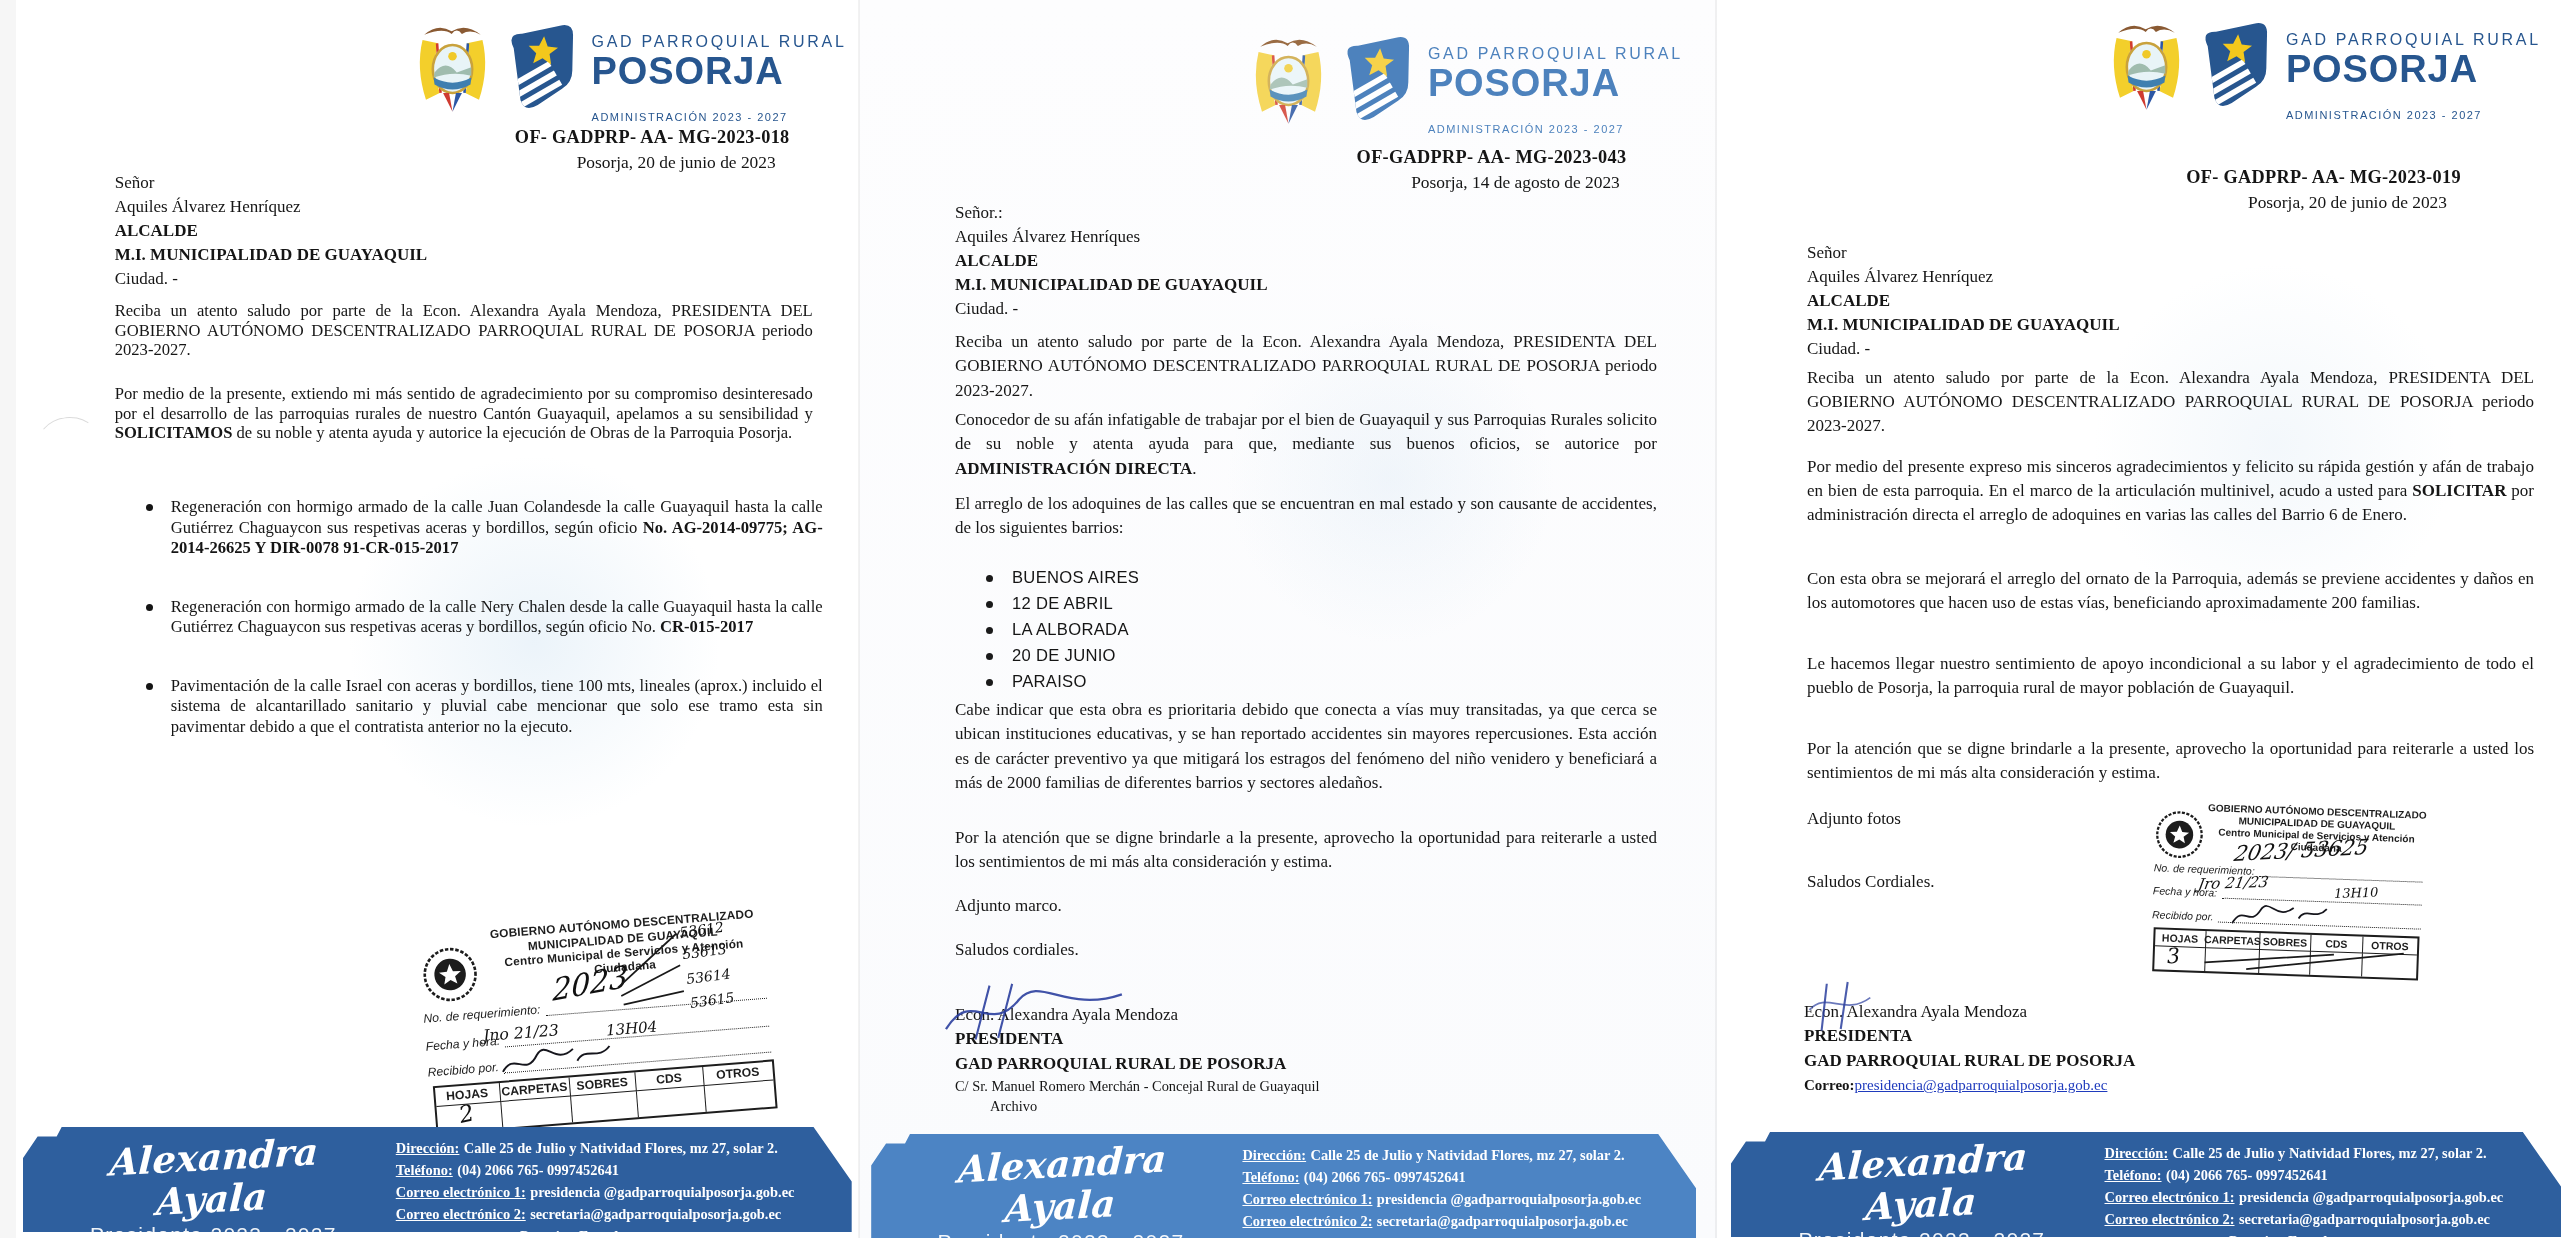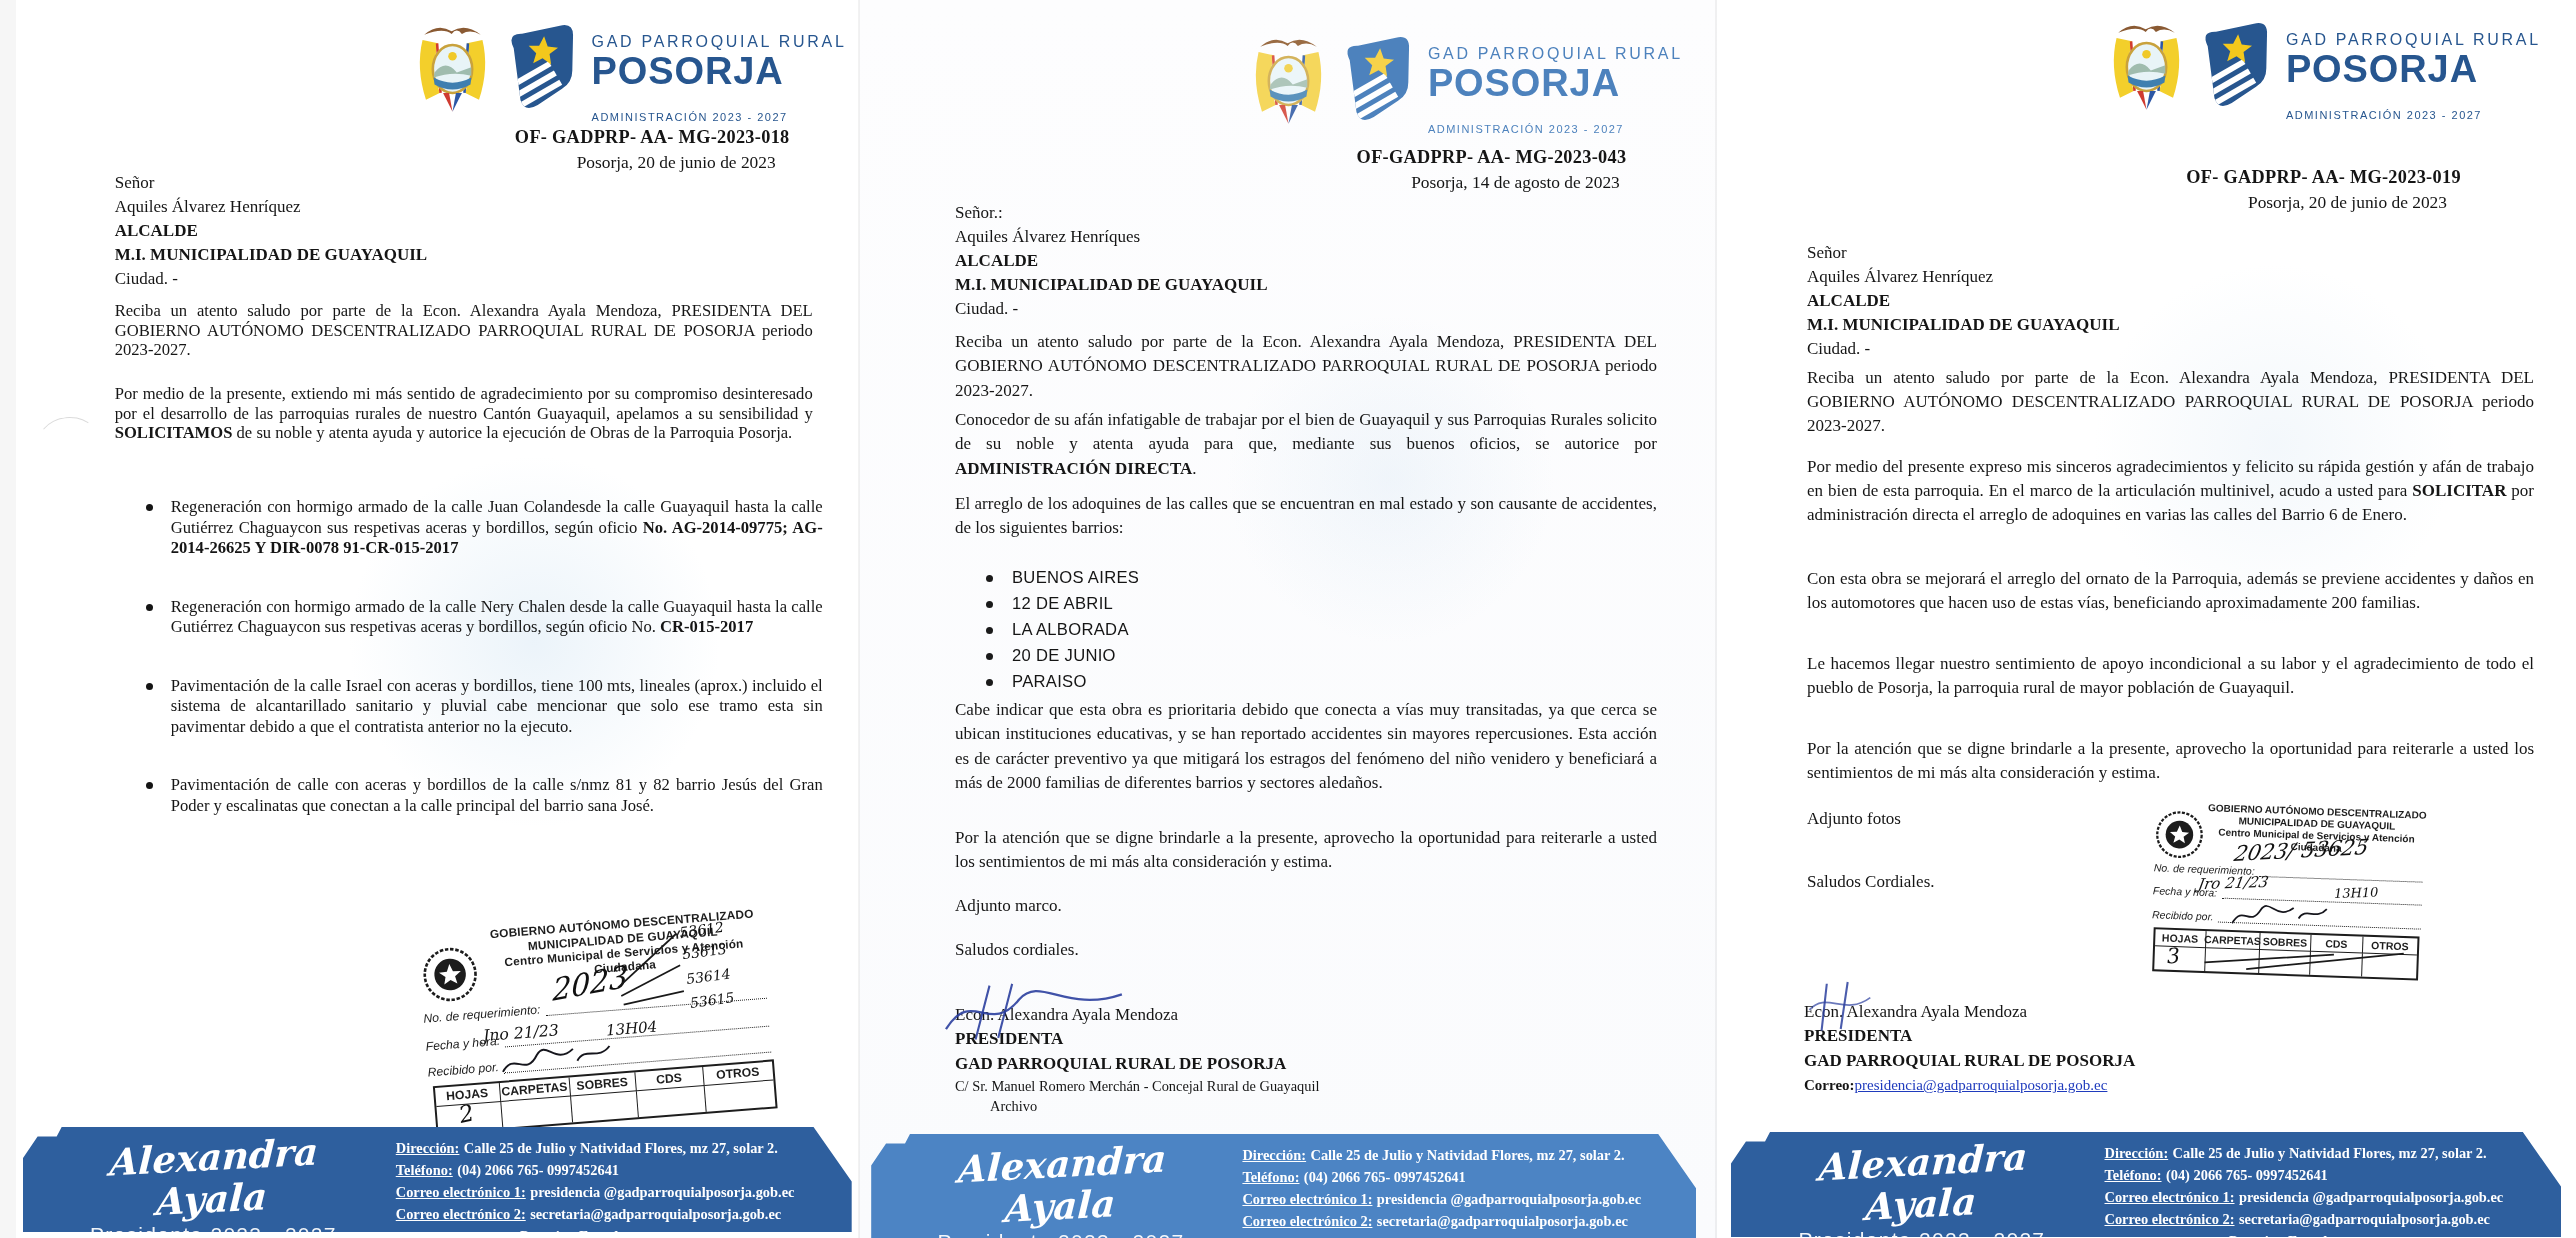--- a/index.html
+++ b/index.html
@@ -144,21 +144,20 @@
   </div>
 
   <p class="par p1-lh" style="left:99px;top:301px;width:698px;margin:0;">Reciba un atento saludo por parte de la Econ. Alexandra Ayala Mendoza, PRESIDENTA DEL GOBIERNO AUTÓNOMO DESCENTRALIZADO PARROQUIAL RURAL DE POSORJA periodo 2023-2027.</p>
 
   <p class="par p1-lh" style="left:99px;top:384px;width:698px;margin:0;"><span>Por medio de la presente, extiendo mi más sentido de agradecimiento por su compromiso desinteresado por el desarrollo de las parroquias rurales de nuestro Cantón Guayaquil, apelamos a su sensibilidad y </span><b>SOLICITAMOS</b><span> de su noble y atenta ayuda y autorice la ejecución de Obras de la Parroquia Posorja.</span></p>
 
   <ul class="obras" style="left:118px;top:497px;width:689px;">
     <li><span>Regeneración con hormigo armado de la calle Juan Colandesde la calle Guayaquil hasta la calle Gutiérrez Chaguaycon sus respetivas aceras y bordillos, según oficio </span><b>No. AG-2014-09775; AG-2014-26625 Y DIR-0078 91-CR-015-2017</b></li>
     <li><span>Regeneración con hormigo armado de la calle Nery Chalen desde la calle Guayaquil hasta la calle Gutiérrez Chaguaycon sus respetivas aceras y bordillos, según oficio No. </span><b>CR-015-2017</b></li>
     <li>Pavimentación de la calle Israel con aceras y bordillos, tiene 100 mts, lineales (aprox.) incluido el sistema de alcantarillado sanitario y pluvial cabe mencionar que solo ese tramo esta sin pavimentar debido a que el contratista anterior no la ejecuto.</li>
-    <li>Pavimentación de calle con aceras y bordillos de la calle s/nmz 81 y 82 barrio Jesús del Gran Poder y escalinatas que conectan a la calle principal del barrio sana José.</li>
   </ul>
 
   <div class="stamp st1" style="left:408px;top:914px;width:349px;height:208px;transform:rotate(-4.5deg);">
     <svg class="seal" viewBox="0 0 64 64" style="left:1.7px;top:21px;width:56px;height:56px;">
       <circle cx="32" cy="32" r="29" fill="none" stroke="#1c1c1c" stroke-width="3" stroke-dasharray="4 2"></circle>
       <circle cx="32" cy="32" r="18" fill="#1c1c1c"></circle>
       <polygon points="32,20 35.5,28.5 44.5,29 37.5,34.5 39.5,43 32,38.3 24.5,43 26.5,34.5 19.5,29 28.5,28.5" fill="#fff"></polygon>
     </svg>
     <div class="s-org">
       <div>GOBIERNO AUTÓNOMO DESCENTRALIZADO</div>

